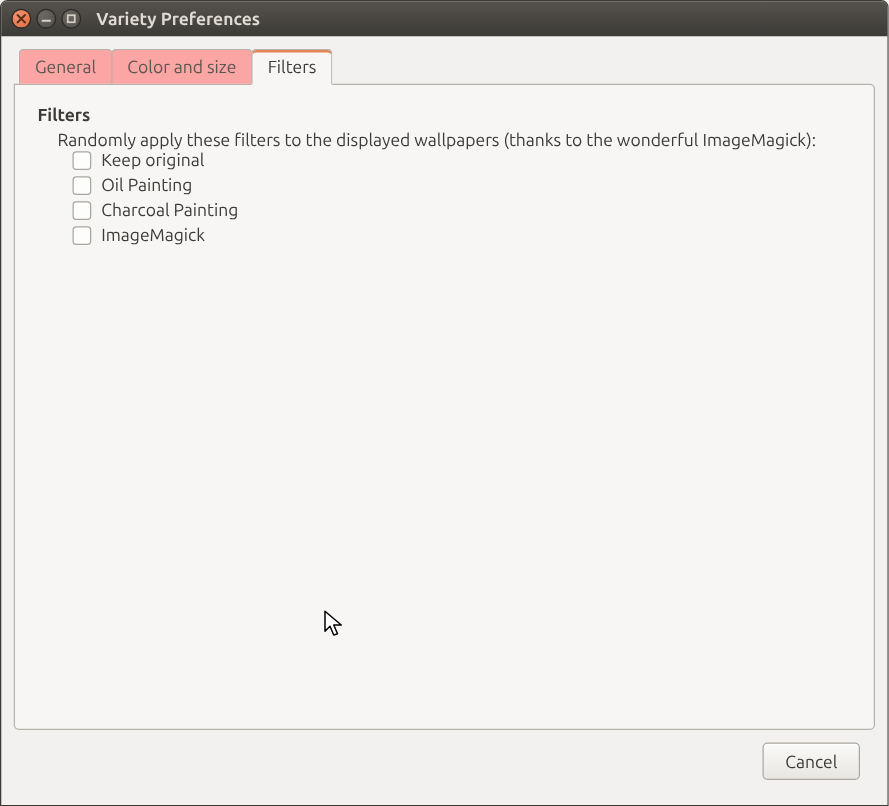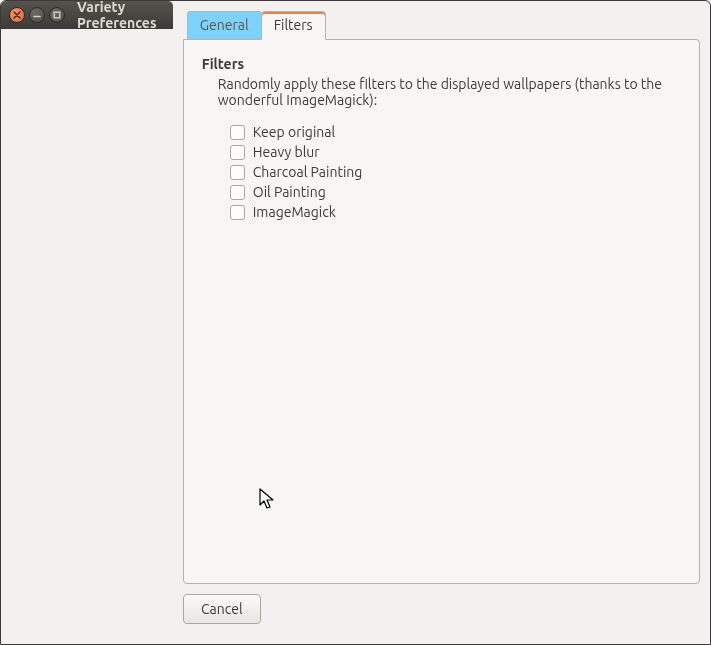--- a/index.html
+++ b/index.html
@@ -12,21 +12,21 @@
     background: #f2f1f0;
     overflow: hidden;
   }
   .window {
     width: 711px; height: 645px;
     background: #f2f1f0;
     border: 1px solid #3d3a36;
     border-radius: 6px 6px 0 0;
     position: relative;
     display: flex;
-    flex-direction: row;
+    flex-direction: column;
   }
   .titlebar {
     height: 28px;
     background: linear-gradient(to bottom, #56524d 0%, #3c3b37 100%);
     border-radius: 5px 5px 0 0;
     display: flex;
     align-items: center;
     padding: 0 8px;
     color: #dfdbd2;
     font-weight: bold;
@@ -58,21 +58,21 @@
   }
   .tabs {
     display: flex;
     align-items: flex-end;
     margin-left: 4px;
     position: relative;
     z-index: 2;
   }
   .tab {
     padding: 5px 12px 6px 12px;
-    background: #7dd3fc;
+    background: #fca5a5;
     border: 1px solid #b7b2aa;
     border-bottom: none;
     border-radius: 4px 4px 0 0;
     margin-right: -1px;
     color: #5a574f;
     cursor: pointer;
     position: relative;
   }
   .tab.active {
     background: #f7f6f5;
@@ -93,21 +93,21 @@
     border-radius: 0 4px 4px 4px;
     padding: 16px 18px;
     position: relative;
   }
   .section-title {
     font-weight: bold;
     margin-bottom: 4px;
   }
   .section-desc {
     margin-left: 16px;
-    margin-bottom: 16px;
+    margin-bottom: 0;
     color: #3c3b37;
   }
   .checklist {
     margin-left: 28px;
     display: flex;
     flex-direction: column;
     gap: 4px;
   }
   .check-row {
     display: flex;
@@ -118,21 +118,21 @@
     width: 15px; height: 15px;
     background: #fdfdfc;
     border: 1px solid #aaa69d;
     border-radius: 3px;
     box-shadow: inset 0 1px 0 rgba(255,255,255,0.6);
     flex-shrink: 0;
     cursor: pointer;
   }
   .footer {
     display: flex;
-    justify-content: space-between;
+    justify-content: flex-end;
     gap: 10px;
     padding: 10px 12px 12px 0;
   }
   .btn {
     min-width: 78px;
     padding: 6px 14px;
     background: linear-gradient(to bottom, #fafaf8, #e8e6e2);
     border: 1px solid #aca89f;
     border-radius: 4px;
     text-align: center;
@@ -168,42 +168,39 @@
             <rect x="1.2" y="1.2" width="5.6" height="5.6" fill="none" stroke="#d6d1c8" stroke-width="1.4"></rect>
           </svg>
       </div>
     </div>
     <span>Variety Preferences</span>
   </div>
 
   <div class="body">
     <div class="tabs">
       <div class="tab">General</div>
+      <div class="tab">Color and size</div>
       <div class="tab active">Filters</div>
     </div>
 
     <div class="tabpanel">
       <div class="section-title">Filters</div>
       <div class="section-desc">Randomly apply these filters to the displayed wallpapers (thanks to the wonderful ImageMagick):</div>
       <div class="checklist">
         <div class="check-row">
           <div class="checkbox"></div>
           <span>Keep original</span>
         </div>
         <div class="check-row">
           <div class="checkbox"></div>
-          <span>Heavy blur</span>
+          <span>Oil Painting</span>
         </div>
         <div class="check-row">
           <div class="checkbox"></div>
           <span>Charcoal Painting</span>
-        </div>
-        <div class="check-row">
-          <div class="checkbox"></div>
-          <span>Oil Painting</span>
         </div>
         <div class="check-row">
           <div class="checkbox"></div>
           <span>ImageMagick</span>
         </div>
       </div>
     </div>
 
     <div class="footer">
       <div class="btn">Cancel</div>

